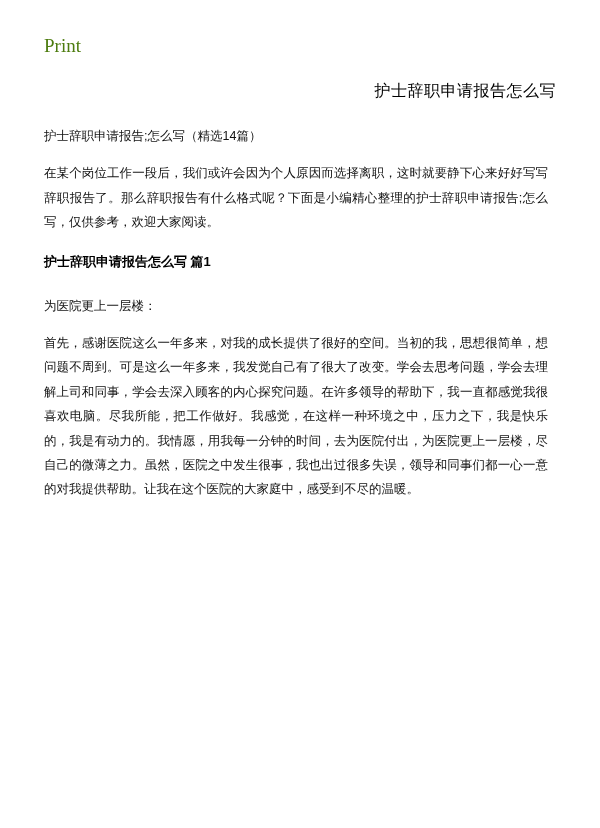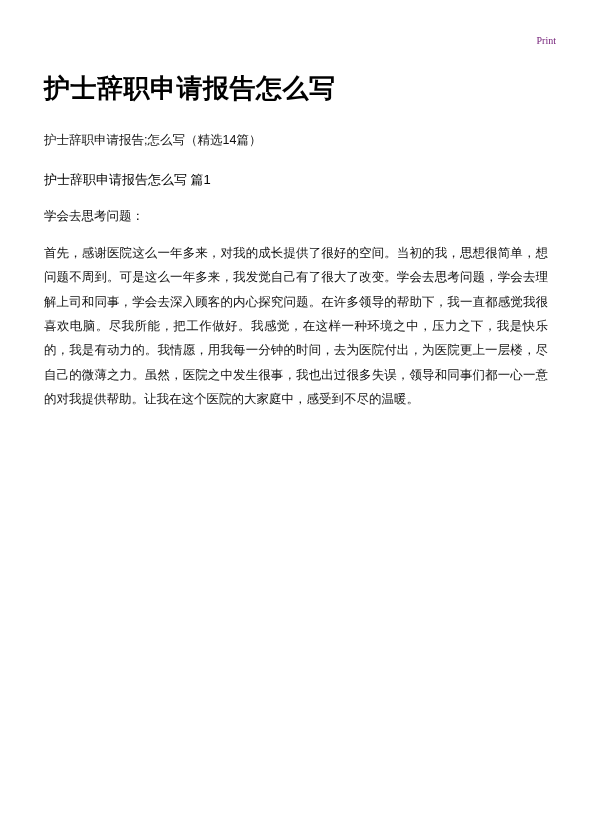--- a/index.html
+++ b/index.html
@@ -17,58 +17,58 @@
   .page {
     position: relative;
     width: 600px;
     height: 828px;
     box-sizing: border-box;
     padding: 36px 44px 0 44px;
     overflow: hidden;
   }
   .print-label {
     font-family: "Liberation Serif", serif;
-    font-size: 10px;
+    font-size: 19px;
     line-height: 1;
     margin: 0 0 26px 0;
-    color: #701a75;
-    text-align: right;
+    color: #4d7c0f;
   }
   .doc-title {
-    text-align: left;
-    font-size: 26px;
-    font-weight: bold;
+    text-align: right;
+    font-size: 16px;
+    font-weight: normal;
     line-height: 1.3;
     margin: 0 0 22px 0;
     letter-spacing: 0.5px;
   }
   .para {
     font-size: 12.5px;
     line-height: 1.95;
     margin: 0 8px 13px 0;
     text-align: justify;
     color: #111;
   }
   .sub-head {
     font-size: 13px;
-    font-weight: normal;
+    font-weight: bold;
     line-height: 1.8;
-    margin: 16px 0 12px 0;
+    margin: 16px 0 20px 0;
   }
 </style>
 </head>
 <body>
 
 <div class="page">
 
   <div class="print-label">Print</div>
 
   <h1 class="doc-title">护士辞职申请报告怎么写</h1>
 
   <p class="para">护士辞职申请报告;怎么写（精选14篇）</p>
 
+  <p class="para">在某个岗位工作一段后，我们或许会因为个人原因而选择离职，这时就要静下心来好好写写辞职报告了。那么辞职报告有什么格式呢？下面是小编精心整理的护士辞职申请报告;怎么写，仅供参考，欢迎大家阅读。</p>
 
   <h2 class="sub-head">护士辞职申请报告怎么写  篇1</h2>
 
-  <p class="para">学会去思考问题：</p>
+  <p class="para">为医院更上一层楼：</p>
   <p class="para">首先，感谢医院这么一年多来，对我的成长提供了很好的空间。当初的我，思想很简单，想问题不周到。可是这么一年多来，我发觉自己有了很大了改变。学会去思考问题，学会去理解上司和同事，学会去深入顾客的内心探究问题。在许多领导的帮助下，我一直都感觉我很喜欢电脑。尽我所能，把工作做好。我感觉，在这样一种环境之中，压力之下，我是快乐的，我是有动力的。我情愿，用我每一分钟的时间，去为医院付出，为医院更上一层楼，尽自己的微薄之力。虽然，医院之中发生很事，我也出过很多失误，领导和同事们都一心一意的对我提供帮助。让我在这个医院的大家庭中，感受到不尽的温暖。</p>
 
 </div>
 
 </body></html>

